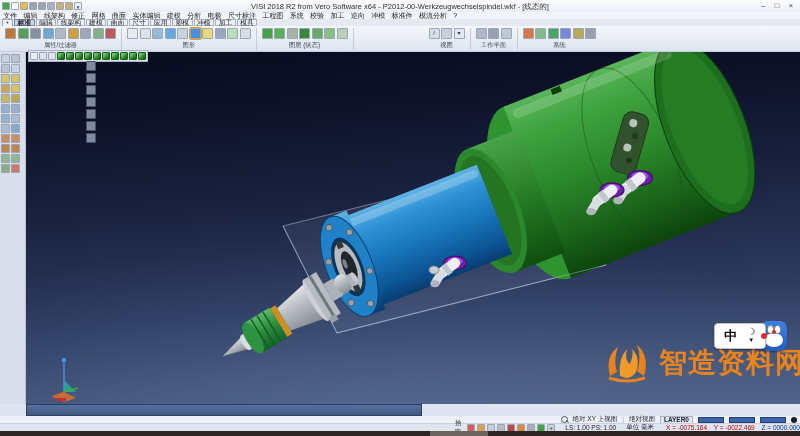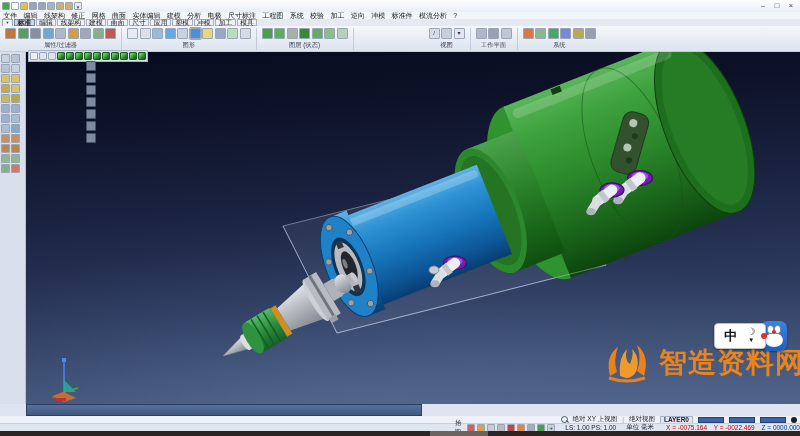--- a/index.html
+++ b/index.html
@@ -116,20 +116,21 @@
       <span class="ti" style="background: rgb(68, 168, 68);"></span>
       <span class="ti" style="background: rgb(250, 251, 252);"></span>
       <span class="ti" style="background: rgb(230, 189, 78);"></span>
       <span class="ti" style="background: rgb(154, 164, 178);"></span>
       <span class="ti" style="background: rgb(154, 164, 178);"></span>
       <span class="ti" style="background: rgb(170, 178, 190);"></span>
       <span class="ti" style="background: rgb(200, 176, 120);"></span>
       <span class="ti" style="background: rgb(200, 176, 120);"></span>
       <span class="ti" style="background: rgb(232, 236, 243);">▾</span>
     </div>
+  <div class="title">VISI 2018 R2 from Vero Software x64 - P2012-00-Werkzeugwechselspindel.wkf - [线态的]</div>
   <div class="winbtns">
     <span class="winbtn">–</span>
     <span class="winbtn">□</span>
     <span class="winbtn">×</span>
   </div>
 </div>
 
 <div class="menubar">
     <span class="menu">文件</span>
     <span class="menu">编辑</span>

